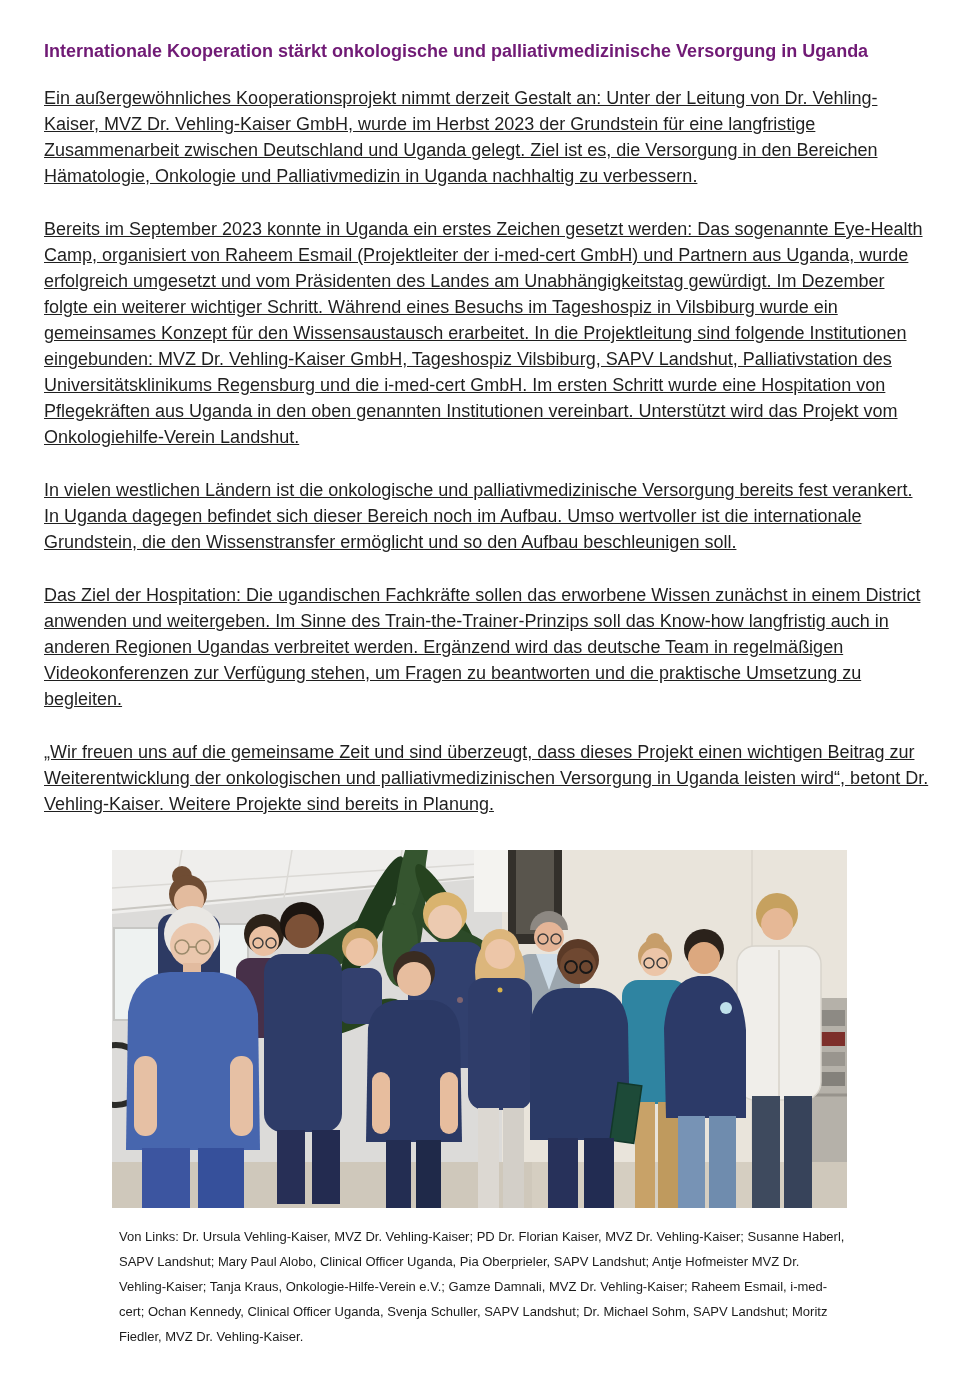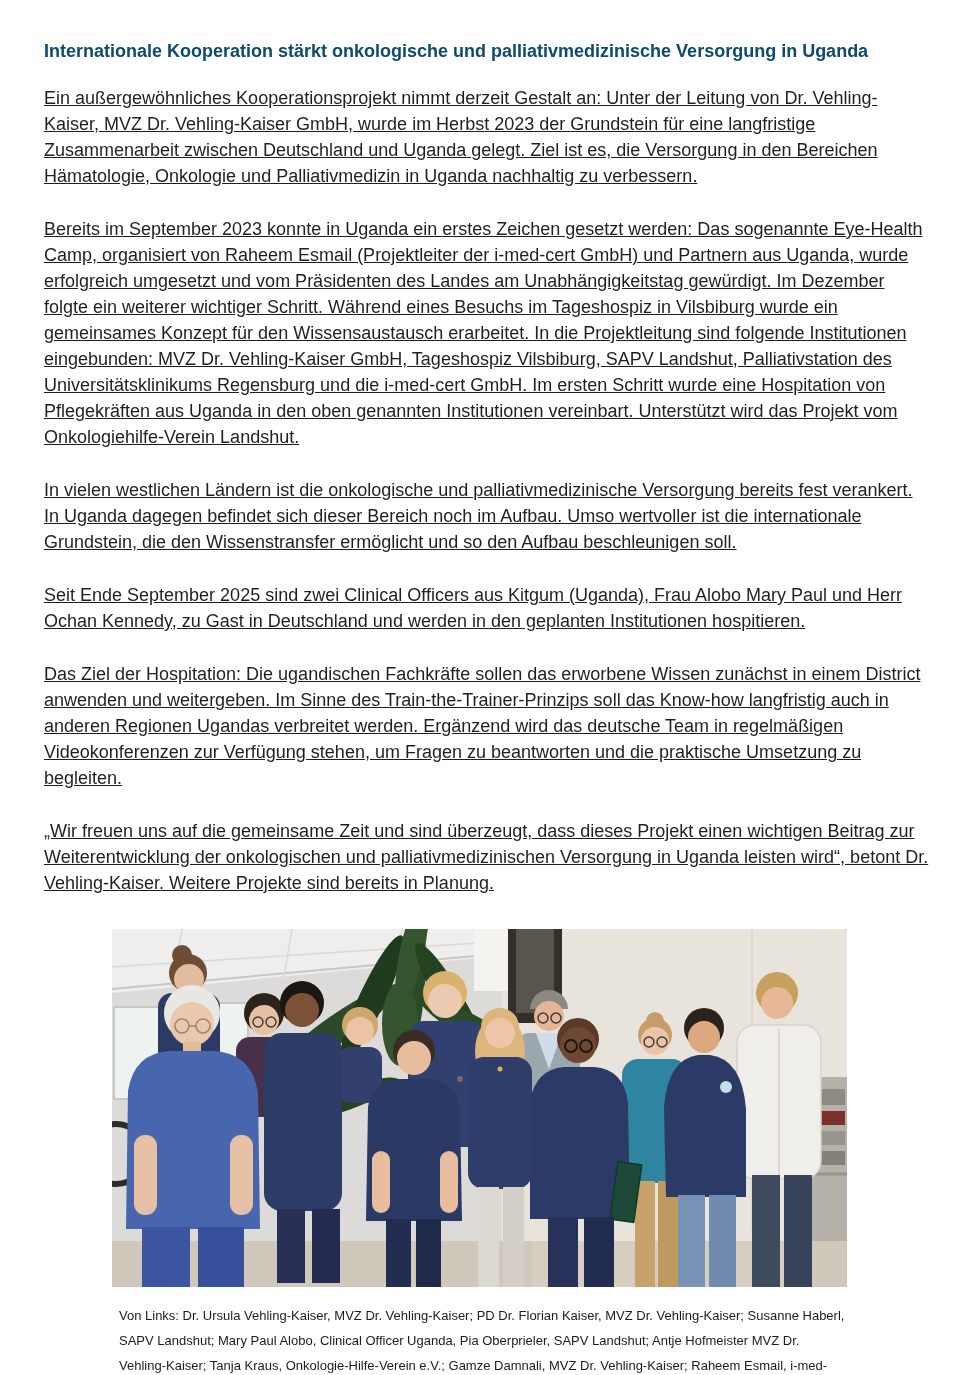--- a/index.html
+++ b/index.html
@@ -10,21 +10,21 @@
     background:#ffffff;
     font-family:"Liberation Sans", sans-serif;
     color:#1f1f1f;
     overflow:hidden;
     box-sizing:border-box;
     padding:38px 40px 0 44px;
   }
   .title{
     font-size:18px;
     font-weight:bold;
-    color:#0c4a6e;
+    color:#701a75;
     margin:0 0 20px 0;
     line-height:27px;
     width:888px;
   }
   .para{
     font-size:18px;
     line-height:26px;
     margin:0 0 27px 0;
     width:888px;
     letter-spacing:0;
@@ -53,21 +53,20 @@
 </head>
 <body>
 
 <div class="page">
 
   <h1 class="title">Internationale Kooperation stärkt onkologische und palliativmedizinische Versorgung in Uganda</h1>
 
   <p class="para">Ein außergewöhnliches Kooperationsprojekt nimmt derzeit Gestalt an: Unter der Leitung von Dr. Vehling-Kaiser, MVZ Dr. Vehling-Kaiser GmbH, wurde im Herbst 2023 der Grundstein für eine langfristige Zusammenarbeit zwischen Deutschland und Uganda gelegt. Ziel ist es, die Versorgung in den Bereichen Hämatologie, Onkologie und Palliativmedizin in Uganda nachhaltig zu verbessern.</p>
   <p class="para">Bereits im September 2023 konnte in Uganda ein erstes Zeichen gesetzt werden: Das sogenannte Eye-Health Camp, organisiert von Raheem Esmail (Projektleiter der i-med-cert GmbH) und Partnern aus Uganda, wurde erfolgreich umgesetzt und vom Präsidenten des Landes am Unabhängigkeitstag gewürdigt. Im Dezember folgte ein weiterer wichtiger Schritt. Während eines Besuchs im Tageshospiz in Vilsbiburg wurde ein gemeinsames Konzept für den Wissensaustausch erarbeitet. In die Projektleitung sind folgende Institutionen eingebunden: MVZ Dr. Vehling-Kaiser GmbH, Tageshospiz Vilsbiburg, SAPV Landshut, Palliativstation des Universitätsklinikums Regensburg und die i-med-cert GmbH. Im ersten Schritt wurde eine Hospitation von Pflegekräften aus Uganda in den oben genannten Institutionen vereinbart. Unterstützt wird das Projekt vom Onkologiehilfe-Verein Landshut.</p>
   <p class="para">In vielen westlichen Ländern ist die onkologische und palliativmedizinische Versorgung bereits fest verankert. In Uganda dagegen befindet sich dieser Bereich noch im Aufbau. Umso wertvoller ist die internationale Grundstein, die den Wissenstransfer ermöglicht und so den Aufbau beschleunigen soll.</p>
-  <p class="para">Seit Ende September 2025 sind zwei Clinical Officers aus Kitgum (Uganda), Frau Alobo Mary Paul und Herr Ochan Kennedy, zu Gast in Deutschland und werden in den geplanten Institutionen hospitieren.</p>
   <p class="para">Das Ziel der Hospitation: Die ugandischen Fachkräfte sollen das erworbene Wissen zunächst in einem District anwenden und weitergeben. Im Sinne des Train-the-Trainer-Prinzips soll das Know-how langfristig auch in anderen Regionen Ugandas verbreitet werden. Ergänzend wird das deutsche Team in regelmäßigen Videokonferenzen zur Verfügung stehen, um Fragen zu beantworten und die praktische Umsetzung zu begleiten.</p>
   <p class="para">„Wir freuen uns auf die gemeinsame Zeit und sind überzeugt, dass dieses Projekt einen wichtigen Beitrag zur Weiterentwicklung der onkologischen und palliativmedizinischen Versorgung in Uganda leisten wird“, betont Dr. Vehling-Kaiser. Weitere Projekte sind bereits in Planung.</p>
 
   <figure class="photo-figure">
     <svg class="photo-svg" viewBox="0 0 735 358" xmlns="http://www.w3.org/2000/svg" role="img">
 
       <g>
         <rect x="0" y="0" width="396" height="358" fill="#dcdbd9"></rect>
         <rect x="390" y="0" width="345" height="358" fill="#e9e4db"></rect>
         <line x1="640" y1="0" x2="640" y2="300" stroke="#ded9d0" stroke-width="2"></line>

